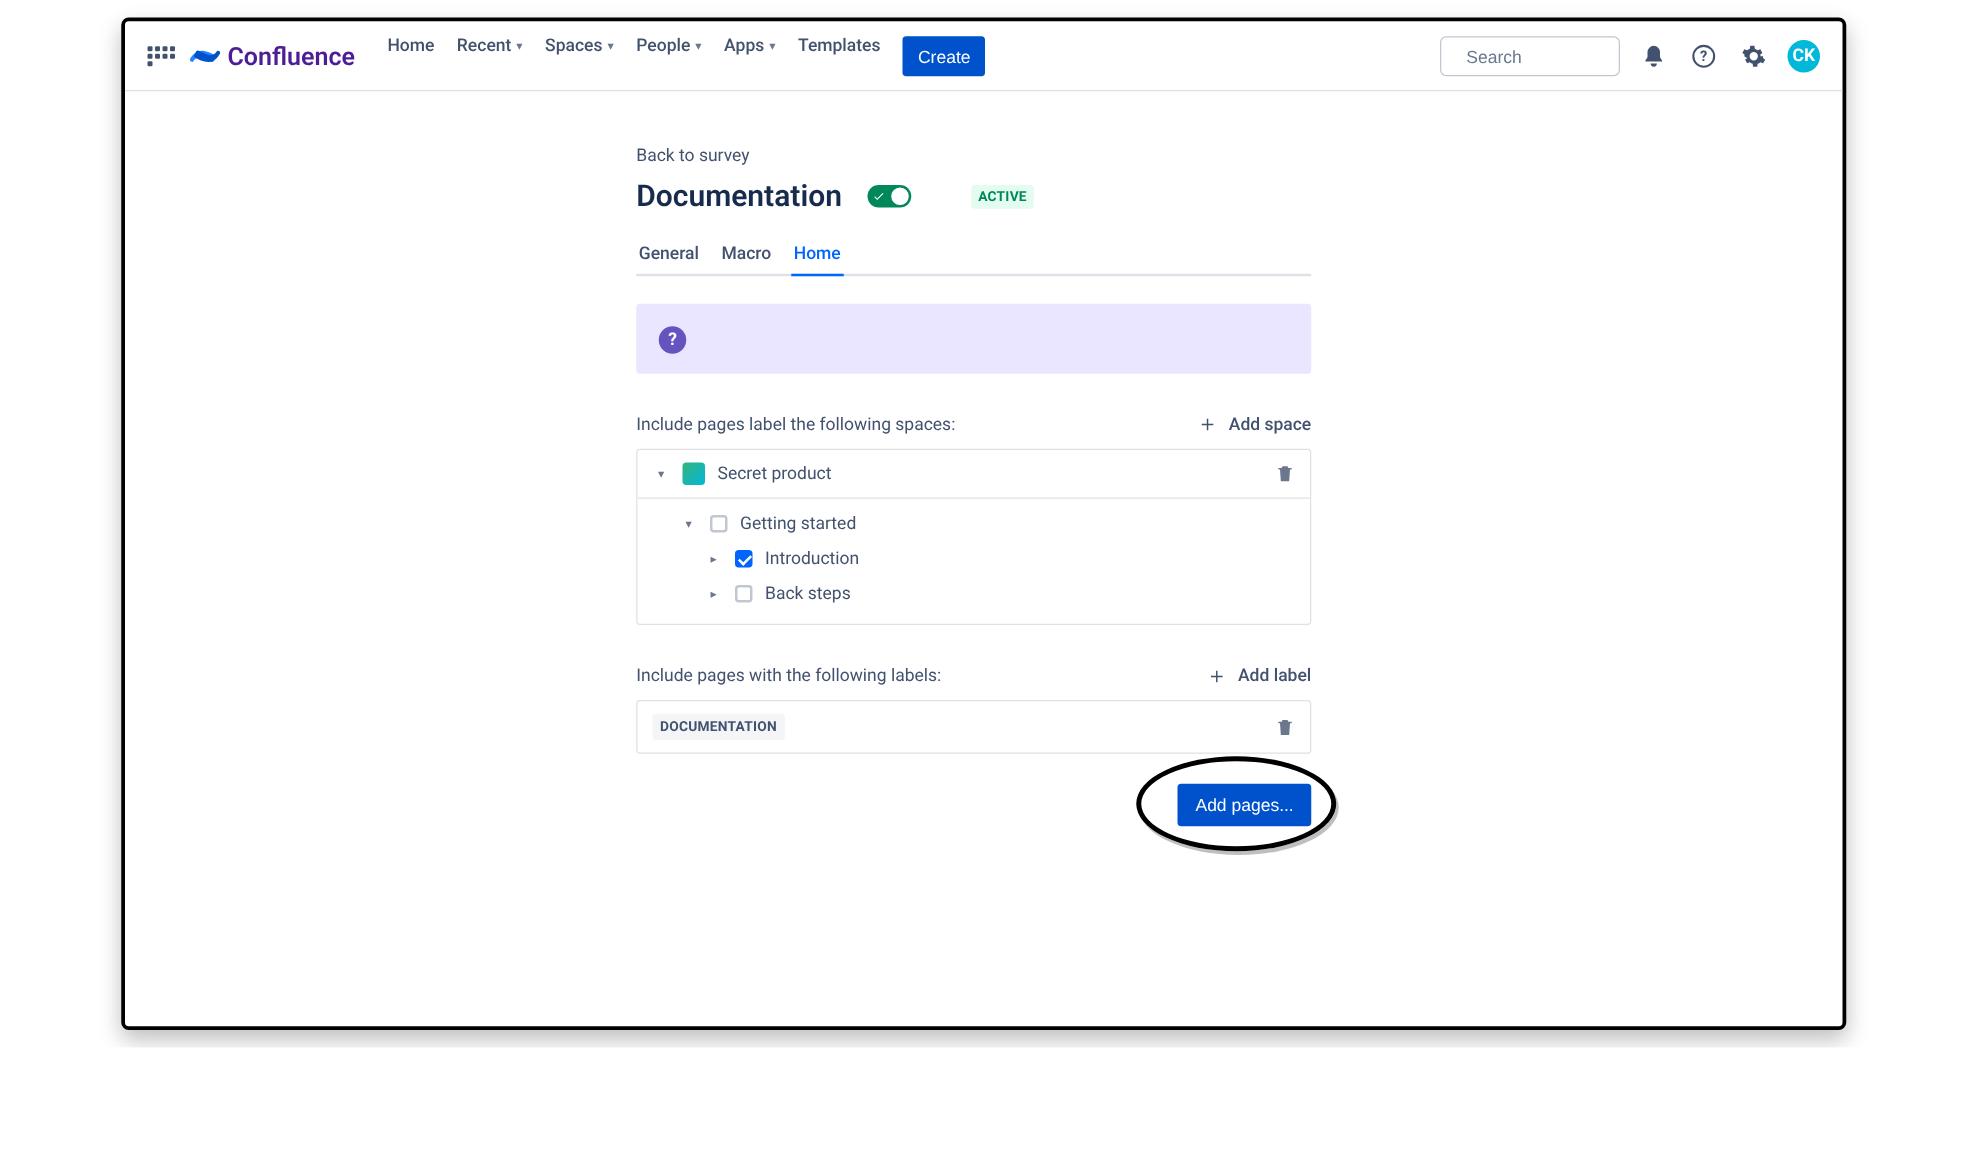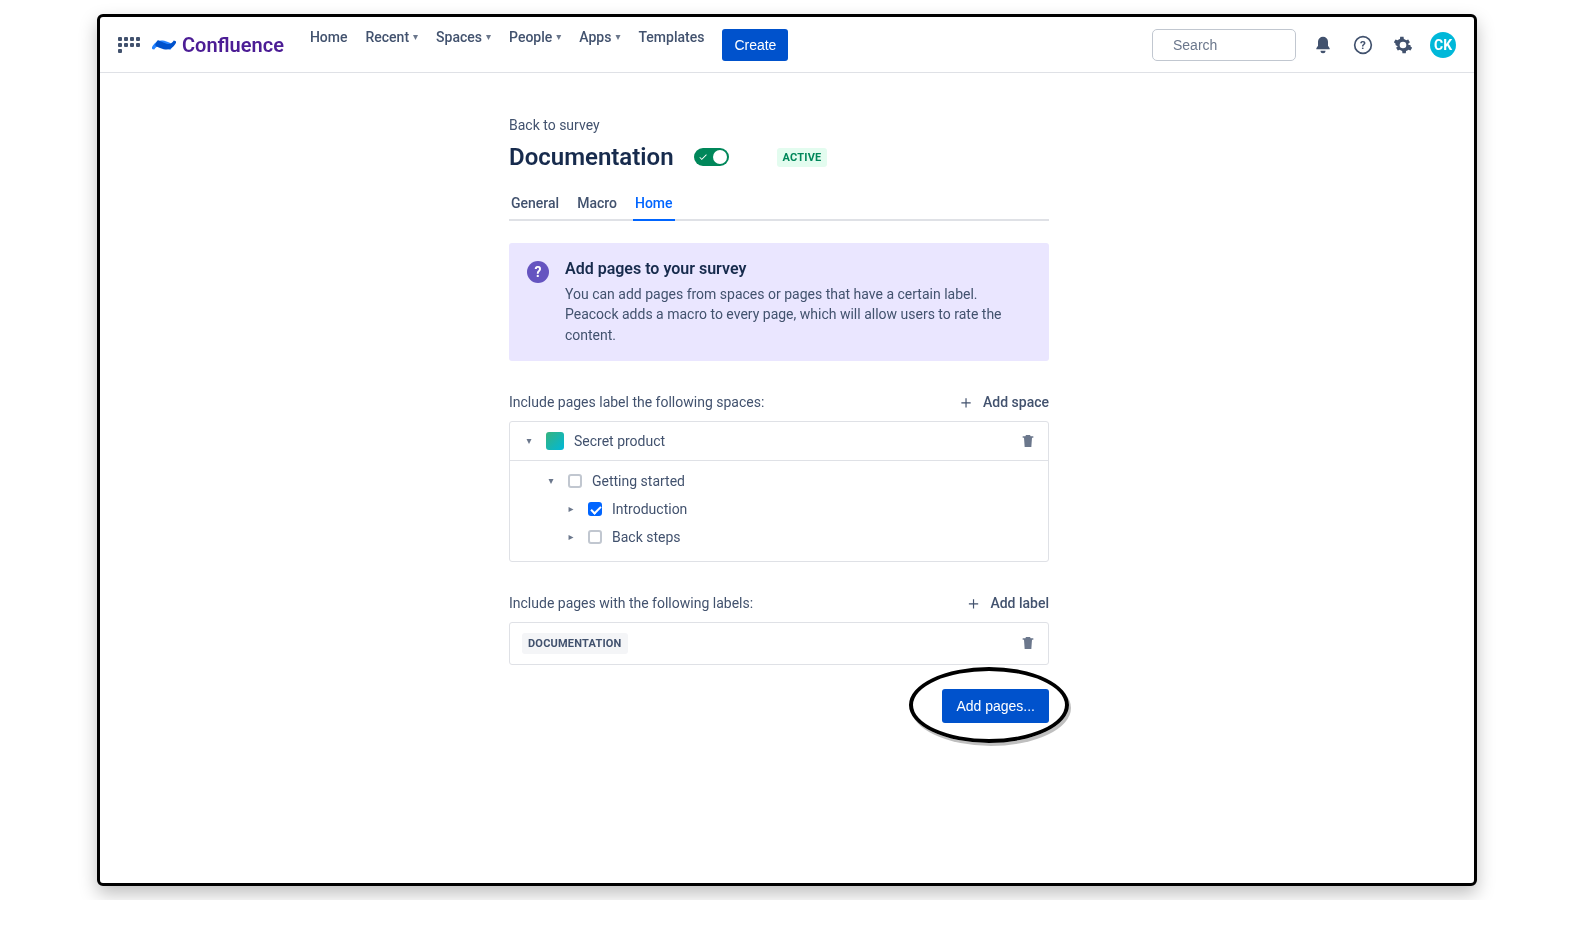--- a/index.html
+++ b/index.html
@@ -219,24 +219,20 @@
       </div>
 
       <div class="tabs">
         <div class="tab">General</div>
         <div class="tab">Macro</div>
         <div class="tab active">Home</div>
       </div>
 
       <div class="info-box">
         <div class="info-icon">?</div>
-        <div>
-          <div class="info-title">Add pages to your survey</div>
-          <p class="info-body">You can add pages from spaces or pages that have a certain label. Peacock adds a macro to every page, which will allow users to rate the content.</p>
-        </div>
       </div>
 
       <div class="section-head">
         <div class="section-label">Include pages label the following spaces:</div>
         <div class="add-link">
           <span class="plus">＋</span>
           <span>Add space</span>
         </div>
       </div>
 

